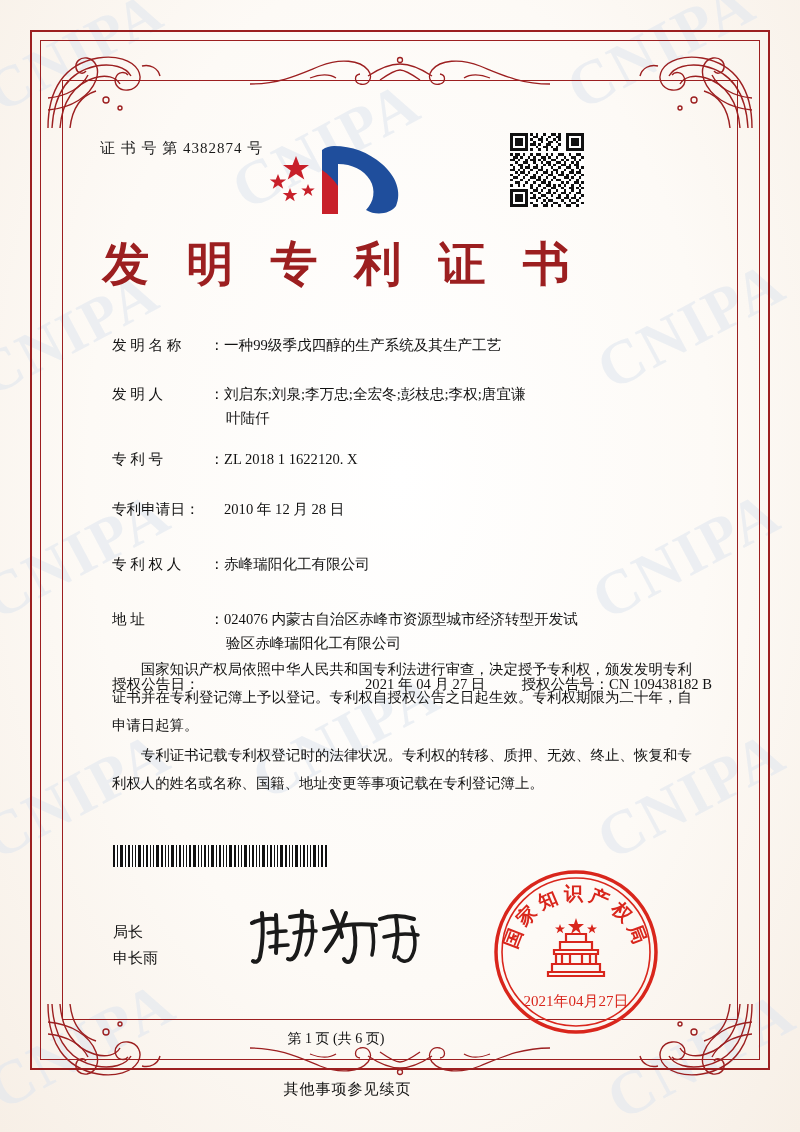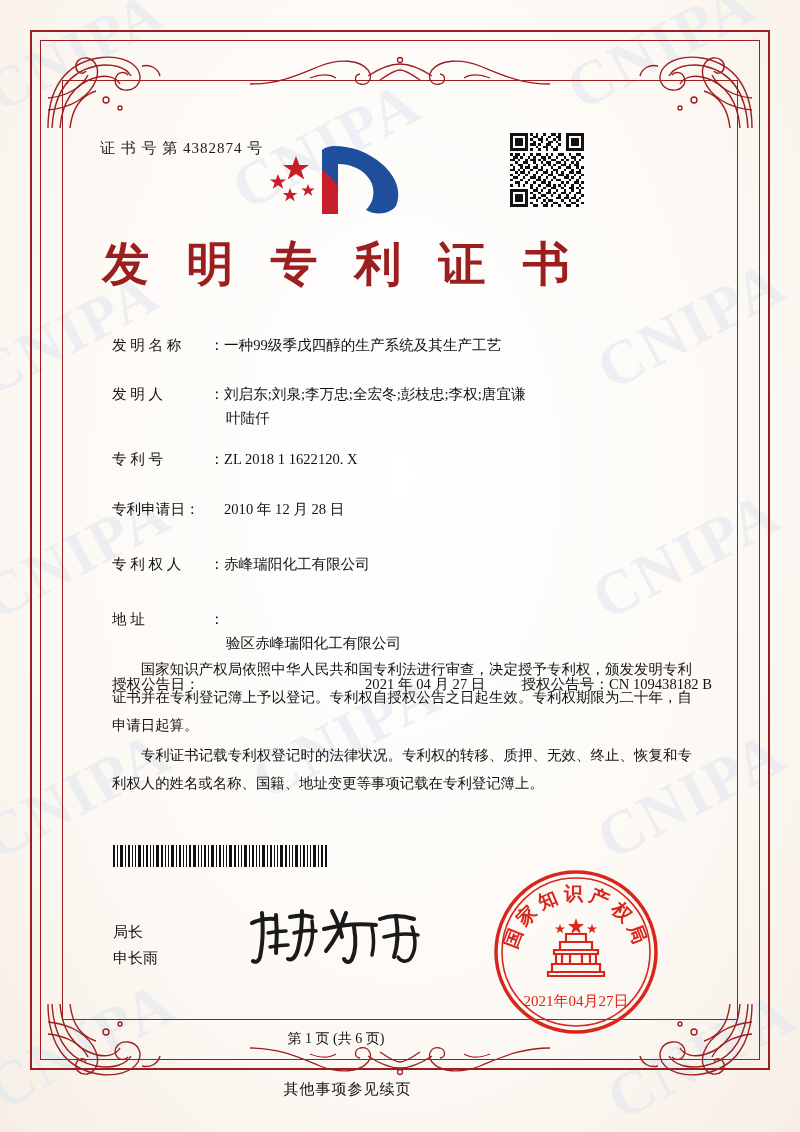--- a/index.html
+++ b/index.html
@@ -654,20 +654,21 @@
         </div>
         <div class="val">赤峰瑞阳化工有限公司</div>
       </div>
       <div style="height:18px"></div>
 
       <div class="row tight">
         <div class="lbl spread">
           <span>地 址</span>
             <span>：</span>
         </div>
+        <div class="val">024076  内蒙古自治区赤峰市资源型城市经济转型开发试</div>
       </div>
       <div class="val2">验区赤峰瑞阳化工有限公司</div>
       <div style="height:18px"></div>
 
       <div class="row">
         <div class="lbl">
           <span>授权公告日</span><span>：</span>
         </div>
         <div class="inline-group">
           <span>2021 年 04 月 27 日</span>

